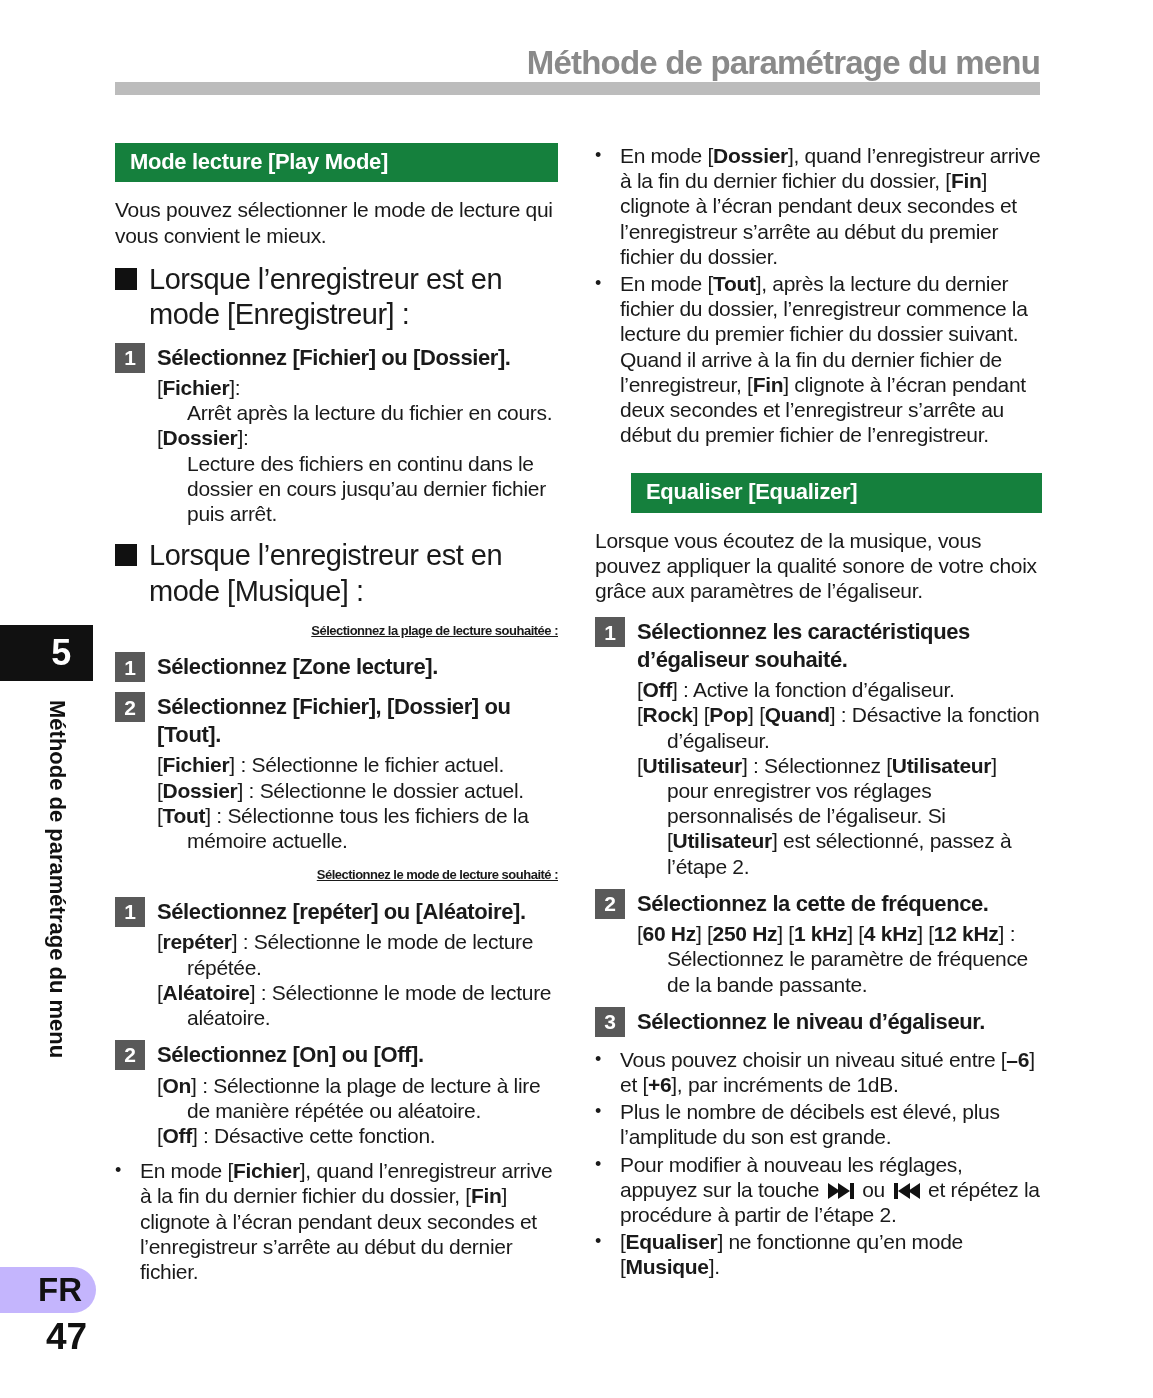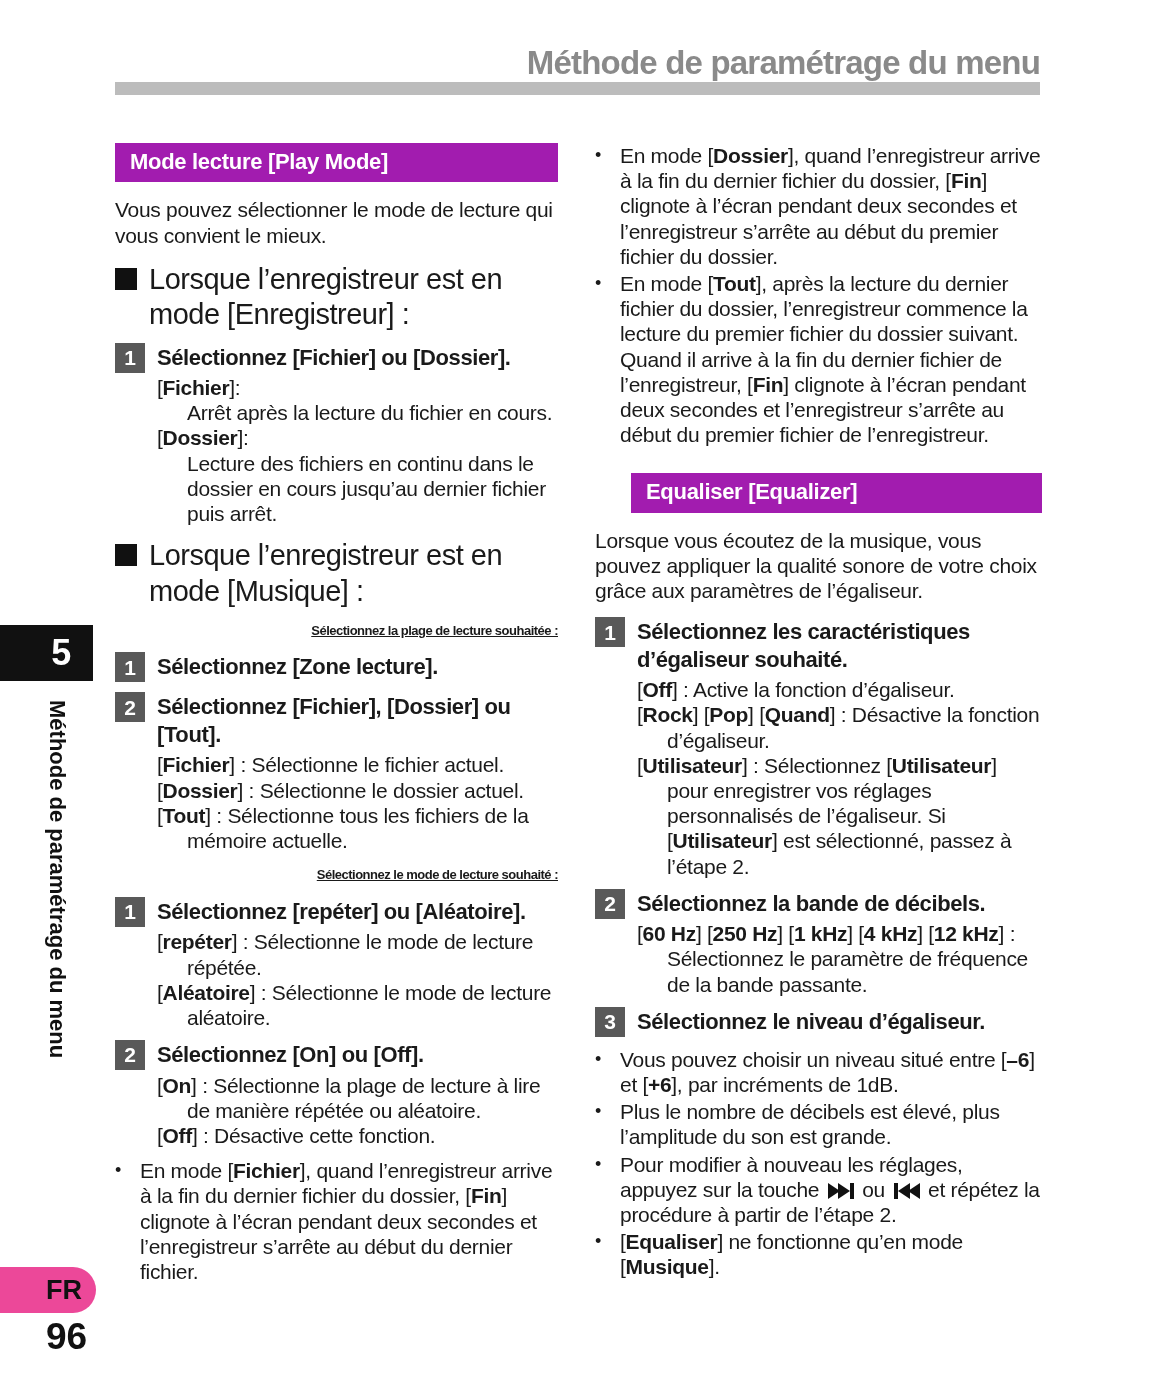--- a/index.html
+++ b/index.html
@@ -31,36 +31,36 @@
     font-size:36px; font-weight:bold;
   }
   .chapter-vertical{
     position:absolute; left:44px; top:700px;
     writing-mode:vertical-rl;
     font-size:22px; font-weight:bold; color:#111;
     letter-spacing:0; white-space:nowrap;
   }
   .lang-badge{
     position:absolute; left:0; top:1267px; width:96px; height:46px;
-    background:#ec4899; border-radius:0 23px 23px 0;
+    background:#c4b5fd; border-radius:0 23px 23px 0;
     display:flex; align-items:center; justify-content:flex-end;
     padding-right:14px; box-sizing:border-box;
-    color:#111; font-size:27px; font-weight:bold; letter-spacing:0;
+    color:#111; font-size:33px; font-weight:bold; letter-spacing:0;
   }
   .page-number{
     position:absolute; left:46px; top:1316px;
     font-size:37px; font-weight:bold; color:#111; letter-spacing:0;
   }
   
   .col{position:absolute; top:143px; font-size:21px; line-height:1.2;}
   .col-left{left:115px; width:443px;}
   .col-right{left:595px; width:447px;}
   
   .section-bar{
-    background:#a21caf; color:#fff;
+    background:#15803d; color:#fff;
     font-size:22px; font-weight:bold; letter-spacing:-0.3px;
     padding:6px 8px 7px 15px; margin-bottom:15px;
   }
   .para{margin:0 0 14px 0;}
   .subhead{
     font-size:29px; font-weight:normal; line-height:1.22;
     padding-left:34px; text-indent:-34px;
     margin:12px 8px 10px 0; letter-spacing:-0.5px;
   }
   .sq{display:inline-block; width:22px; height:22px; background:#111; margin-right:12px; vertical-align:-1px;}
@@ -111,21 +111,21 @@
   <div class="page-title">Méthode de paramétrage du menu</div>
   <div class="title-rule"></div>
 
   <div class="chapter-tab">
     <span>5</span>
   </div>
   <div class="chapter-vertical">Méthode de paramétrage du menu</div>
   <div class="lang-badge">
     <span>FR</span>
   </div>
-  <div class="page-number">96</div>
+  <div class="page-number">47</div>
 
   <div class="col col-left">
 
     <div class="section-bar">Mode lecture [Play Mode]</div>
 
     <p class="para">Vous pouvez sélectionner le mode de lecture qui vous convient le mieux.</p>
 
     <div class="subhead"><span class="sq"></span><span>Lorsque l’enregistreur est en mode [Enregistreur] :</span></div>
 
     <div class="step">
@@ -218,21 +218,21 @@
           <div class="def l1"><span>[</span><span class="b">Off</span><span>] : Active la fonction d’égaliseur.</span></div>
           <div class="def l1"><span>[</span><span class="b">Rock</span><span>] [</span><span class="b">Pop</span><span>] [</span><span class="b">Quand</span><span>] : Désactive la fonction d’égaliseur.</span></div>
           <div class="def l1"><span>[</span><span class="b">Utilisateur</span><span>] : Sélectionnez [</span><span class="b">Utilisateur</span><span>] pour enregistrer vos réglages personnalisés de l’égaliseur. Si [</span><span class="b">Utilisateur</span><span>] est sélectionné, passez à l’étape 2.</span></div>
         </div>
       </div>
     </div>
 
     <div class="step">
       <div class="step-num">2</div>
       <div class="step-body">
-        <div class="step-title"><span>Sélectionnez la bande de décibels.</span></div>
+        <div class="step-title"><span>Sélectionnez la cette de fréquence.</span></div>
         <div class="defs">
           <div class="def l1"><span>[</span><span class="b">60 Hz</span><span>] [</span><span class="b">250 Hz</span><span>] [</span><span class="b">1 kHz</span><span>] [</span><span class="b">4 kHz</span><span>] [</span><span class="b">12 kHz</span><span>] : Sélectionnez le paramètre de fréquence de la bande passante.</span></div>
         </div>
       </div>
     </div>
 
     <div class="step">
       <div class="step-num">3</div>
       <div class="step-body">
         <div class="step-title"><span>Sélectionnez le niveau d’égaliseur.</span></div>

